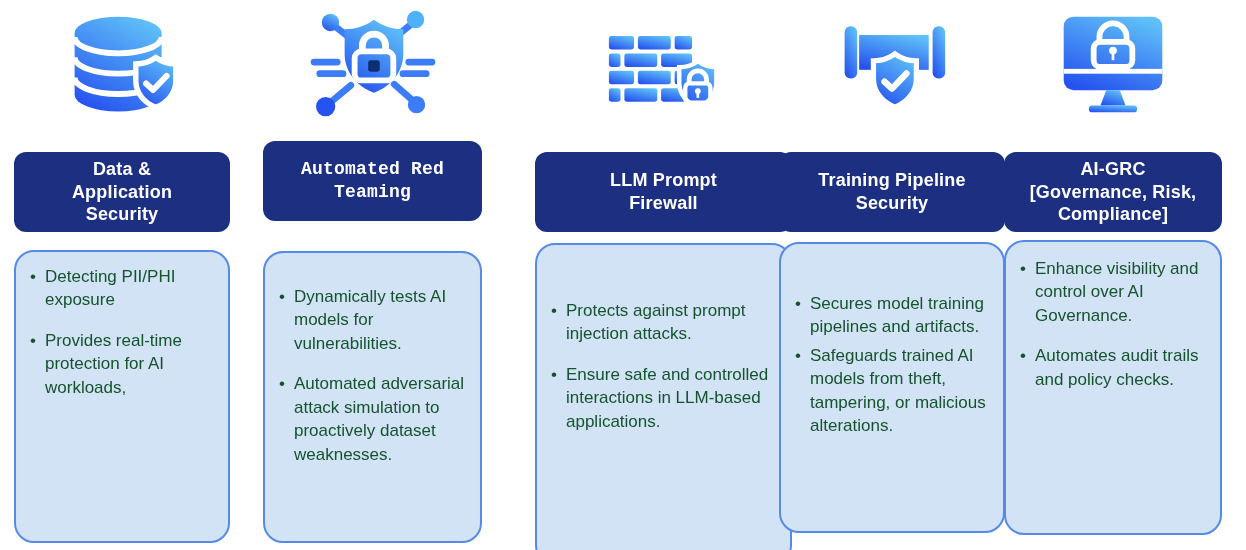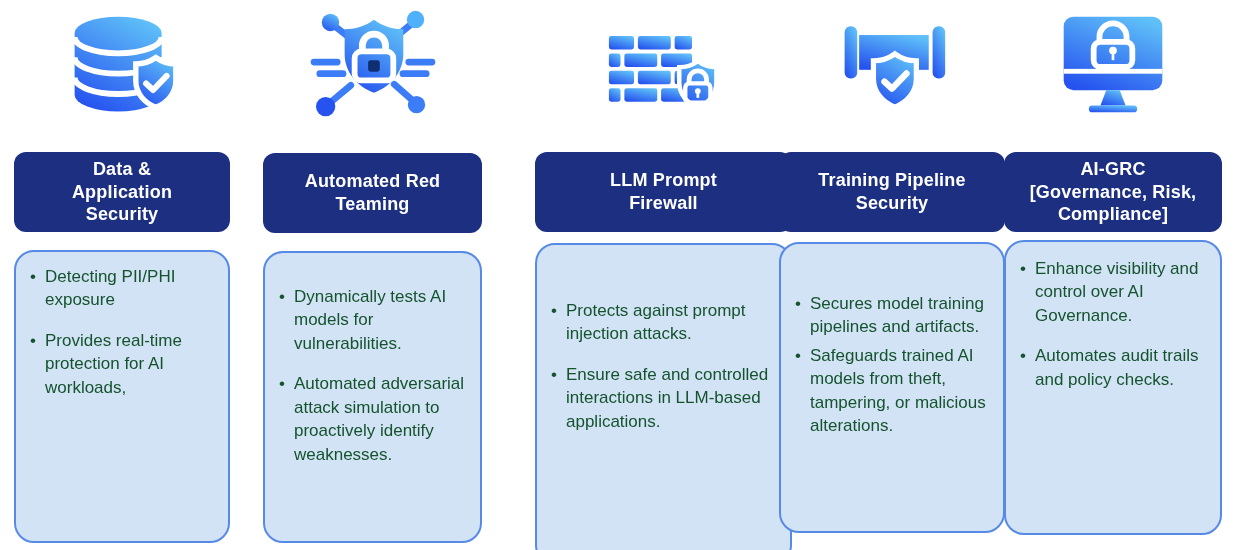--- a/index.html
+++ b/index.html
@@ -21,21 +21,21 @@
   }
   .icon-wrap svg { width:126px; height:116px; }
 
   .hdr {
     position:absolute; top:152px; left:0; width:100%; height:80px;
     background:#1c2f80; color:#ffffff; border-radius:12px;
     display:flex; align-items:center; justify-content:center;
     text-align:center; font-size:18px; font-weight:600;
     line-height:1.26; letter-spacing:0.2px; white-space:pre-line;
   }
-  .c2 .hdr { top:153px; }
+  .c2 .hdr { top:141px;font-family:Liberation Mono, monospace; }
 
   .card {
     position:absolute; left:0; width:100%;
     background:#d3e3f6; border:2px solid #568ae6; border-radius:20px;
     color:#14532d; font-size:17px; line-height:1.38;
     padding:12px 10px 10px 14px;
   }
   .c1 .card { top:250px; height:293px; padding-top:13px; }
   .c2 .card { top:251px; height:292px; padding-top:32px; }
   .c3 .card { top:243px; height:322px; padding-top:54px; }
@@ -105,21 +105,21 @@
         <path d="M54 46 V40 a12 12 0 0 1 24 0 V46" stroke="#fff" stroke-width="7" fill="none"></path>
         <rect x="46" y="46" width="40" height="30" rx="7" stroke="#fff" stroke-width="6" fill="none"></rect>
         <rect x="60" y="55" width="12" height="12" rx="2.5" fill="#0f2f72"></rect>
       </svg>
     </div>
     <div class="hdr">Automated Red
 Teaming</div>
     <div class="card">
       <ul>
         <li><span>Dynamically tests AI models for vulnerabilities.</span></li>
-        <li><span>Automated adversarial attack simulation to proactively identify weaknesses.</span></li>
+        <li><span>Automated adversarial attack simulation to proactively dataset weaknesses.</span></li>
       </ul>
     </div>
   </div>
 
   <div class="col c3">
     <div class="icon-wrap">
       <svg viewBox="0 0 130 120">
         <g fill="url(#g1)">
           <rect x="8" y="30" width="26" height="14" rx="2.5"></rect>
             <rect x="38" y="30" width="34" height="14" rx="2.5"></rect>

